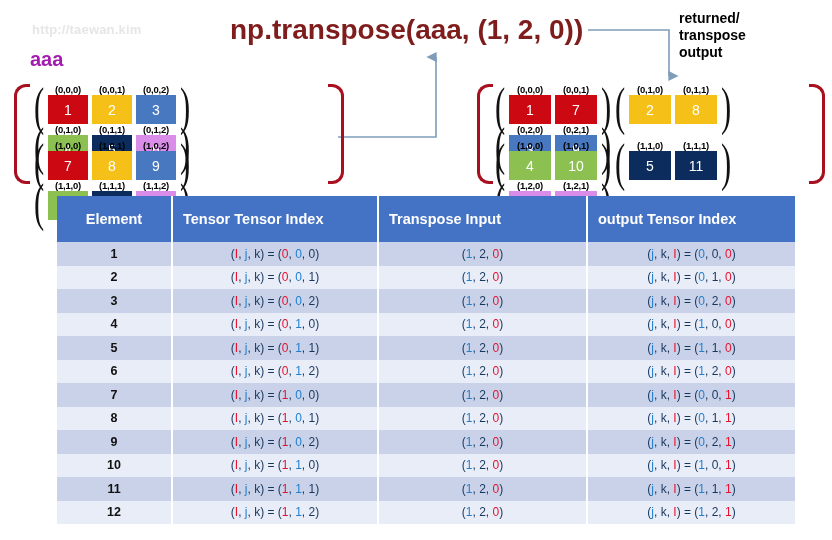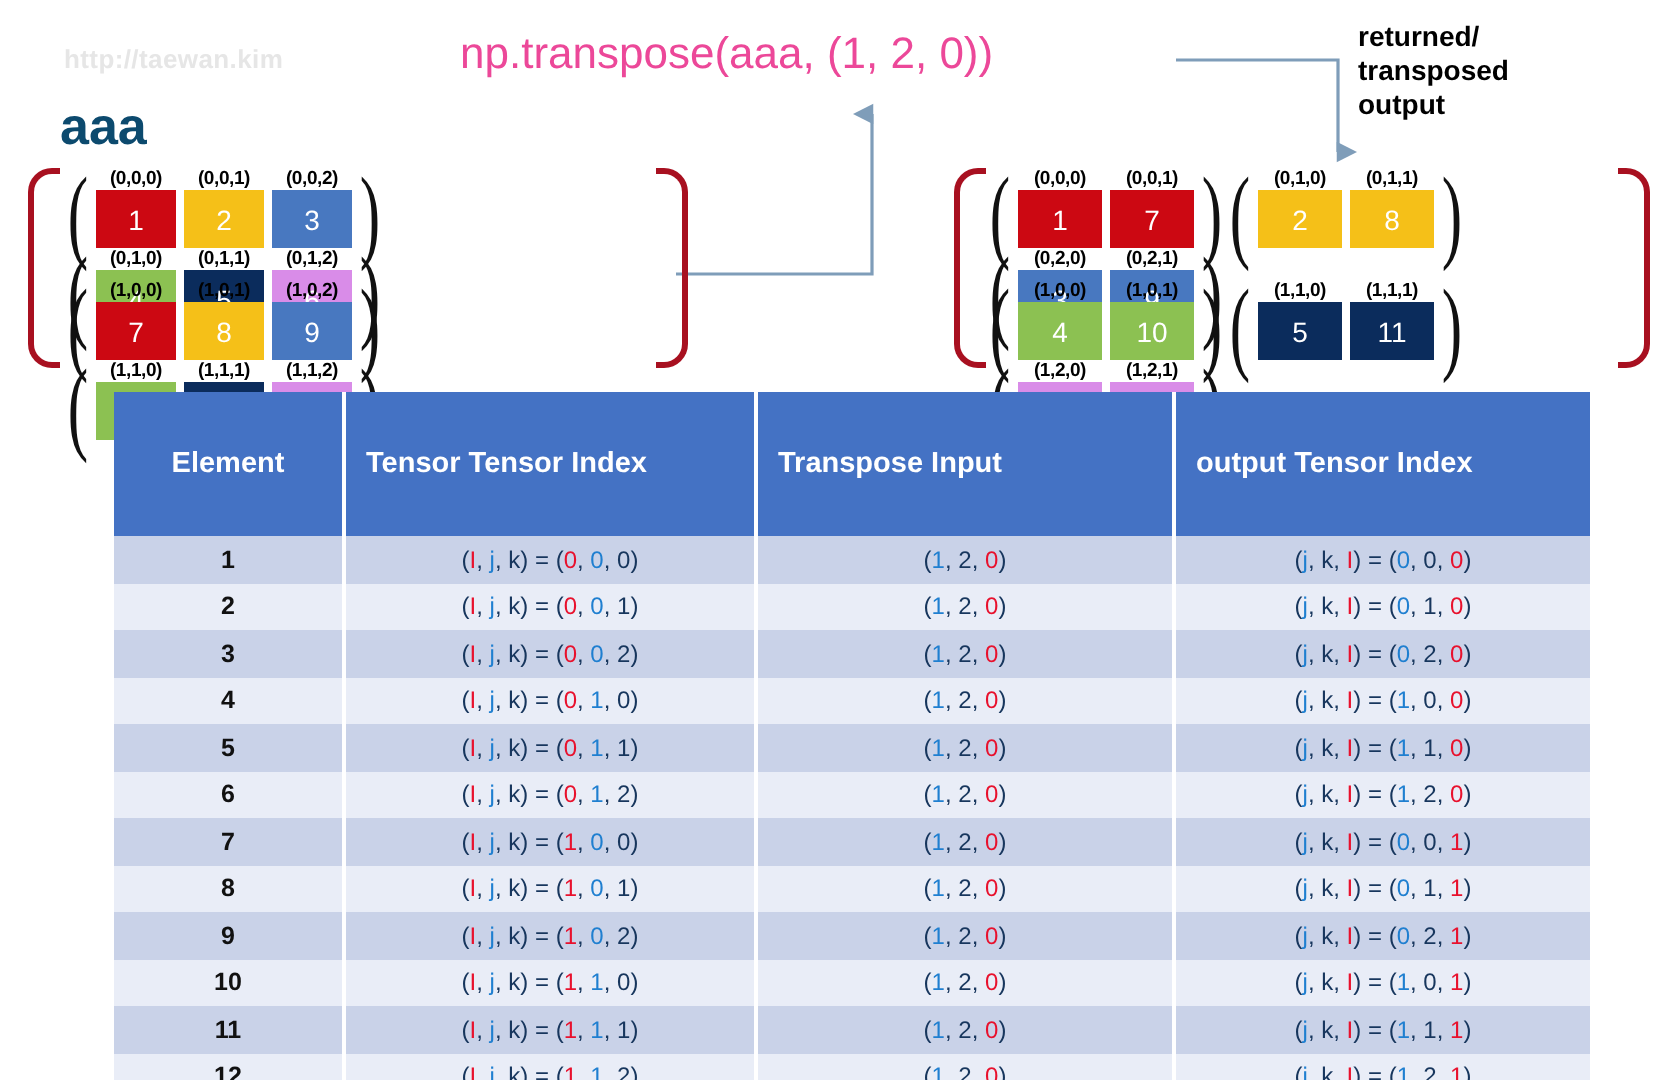--- a/index.html
+++ b/index.html
@@ -16,25 +16,25 @@
   
   #watermark{
     left:32px;top:22px;
     font-size:13px;font-weight:bold;color:#e6e6e6;
     letter-spacing:.2px;white-space:nowrap;
   }
 
   
   #tensor-name{
     left:30px;top:48px;
-    font-size:26px;font-weight:bold;color:#0c4a6e;
+    font-size:20px;font-weight:bold;color:#a21caf;
   }
   #title{
     left:230px;top:14px;
-    font-size:22px;font-weight:normal;color:#ec4899;white-space:nowrap;
+    font-size:28px;font-weight:bold;color:#7f1d1d;white-space:nowrap;
   }
   #returned-label{
     left:679px;top:10px;
     font-size:14px;font-weight:bold;color:#000;line-height:17px;
   }
 
   
   #connectors{left:0;top:0;width:832px;height:200px;pointer-events:none;}
 
   
@@ -95,21 +95,21 @@
     table-layout:fixed;
   }
   #tbl th{
     background:#4472C4;color:#ffffff;
     font-size:14.5px;font-weight:bold;
     height:40px;
     border-right:2px solid #ffffff;
     padding:0 10px;
     text-align:left;
   }
-  #tbl th.c0{text-align:center;padding:16px;}
+  #tbl th.c0{text-align:center;padding:3px;}
   #tbl th:last-child{border-right:none;margin-left:24px;}
   #tbl td{
     height:23.5px;
     font-size:12px;
     text-align:center;
     border-right:2px solid #ffffff;
     color:#17365D;
     font-weight:normal;
     padding:0;
   }
@@ -124,21 +124,21 @@
 </style>
 </head>
 <body>
 
 <div class="abs" id="watermark">http://taewan.kim</div>
 
 <div class="abs" id="tensor-name">aaa</div>
 <div class="abs" id="title">np.transpose(aaa, (1, 2, 0))</div>
 <div class="abs" id="returned-label">
   <div>returned/</div>
-  <div>transposed</div>
+  <div>transpose</div>
   <div>output</div>
 </div>
 
 <svg class="abs" id="connectors">
   <defs>
     <marker id="ah-up" markerWidth="7" markerHeight="7" refX="3.2" refY="6" orient="auto">
       <path d="M3.2,0 L6.4,6.4 L0,6.4 Z" fill="#7F9DB9"></path>
     </marker>
     <marker id="ah-dn" markerWidth="7" markerHeight="7" refX="3.2" refY="6" orient="auto">
       <path d="M3.2,0 L6.4,6.4 L0,6.4 Z" fill="#7F9DB9"></path>

